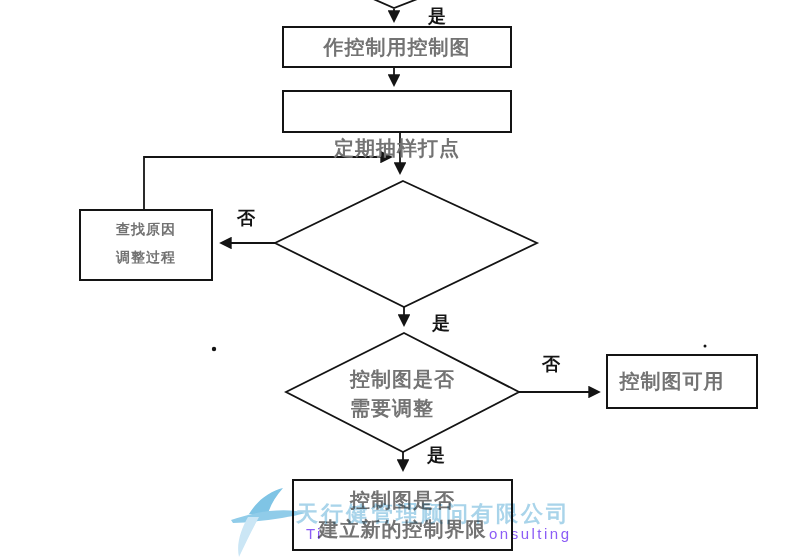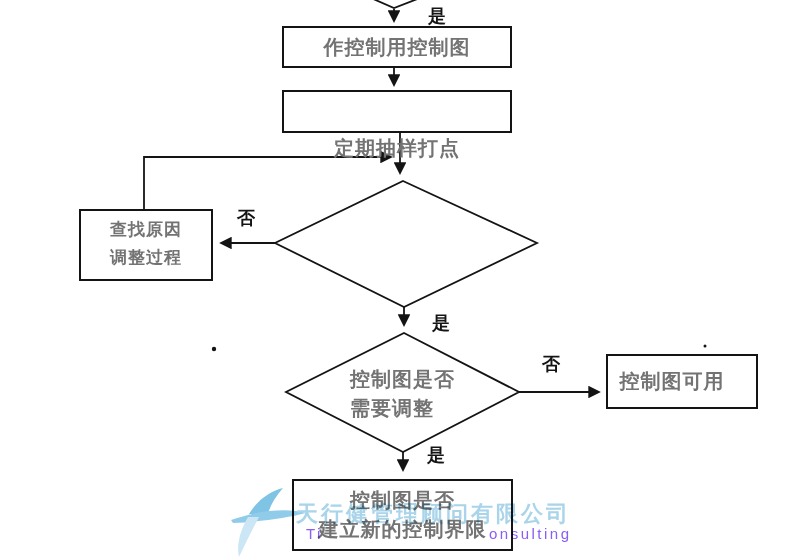--- a/index.html
+++ b/index.html
@@ -24,21 +24,21 @@
   }
   .edge-label{
     position:absolute;z-index:2;
     color:#141414;
     font-weight:bold;
     font-size:18px;
   }
   
   .t-make-chart{left:283px;top:27px;width:228px;height:40px;line-height:40px;}
   .t-sampling{left:283px;top:91px;width:228px;height:41px;line-height:41px;margin-top:37px;}
-  .t-find-cause{left:80px;top:216px;width:132px;line-height:28px;font-size:17px;}
+  .t-find-cause{left:80px;top:216px;width:132px;line-height:28px;font-size:14px;}
   .t-judge{left:275px;top:212px;width:262px;line-height:33px;}
   .t-adjust{left:350px;top:365px;width:130px;line-height:29px;text-align:left;}
   .t-usable{left:607px;top:355px;width:130px;height:53px;line-height:53px;}
   .t-recollect{left:293px;top:486px;width:219px;line-height:29px;}
   
   .l-top-yes{left:428px;top:4px;}
   .l-judge-no{left:237px;top:206px;}
   .l-judge-yes{left:432px;top:311px;}
   .l-adjust-no{left:542px;top:352px;}
   .l-adjust-yes{left:427px;top:443px;}

